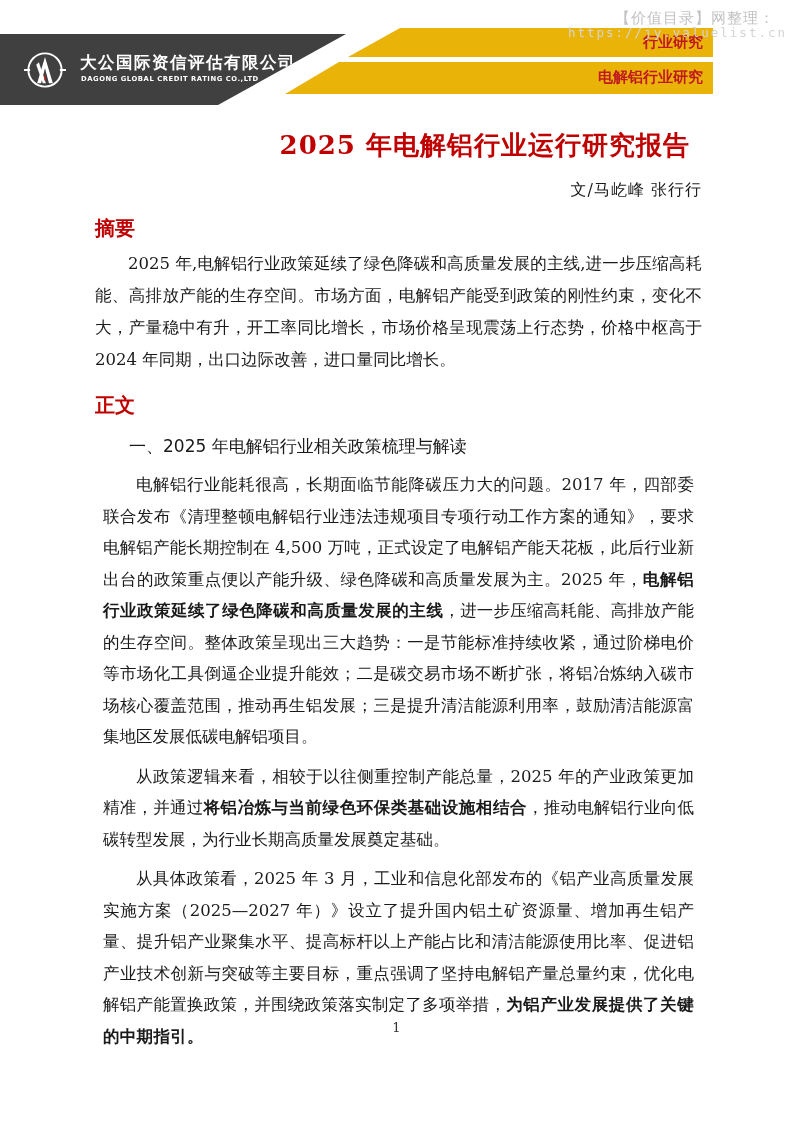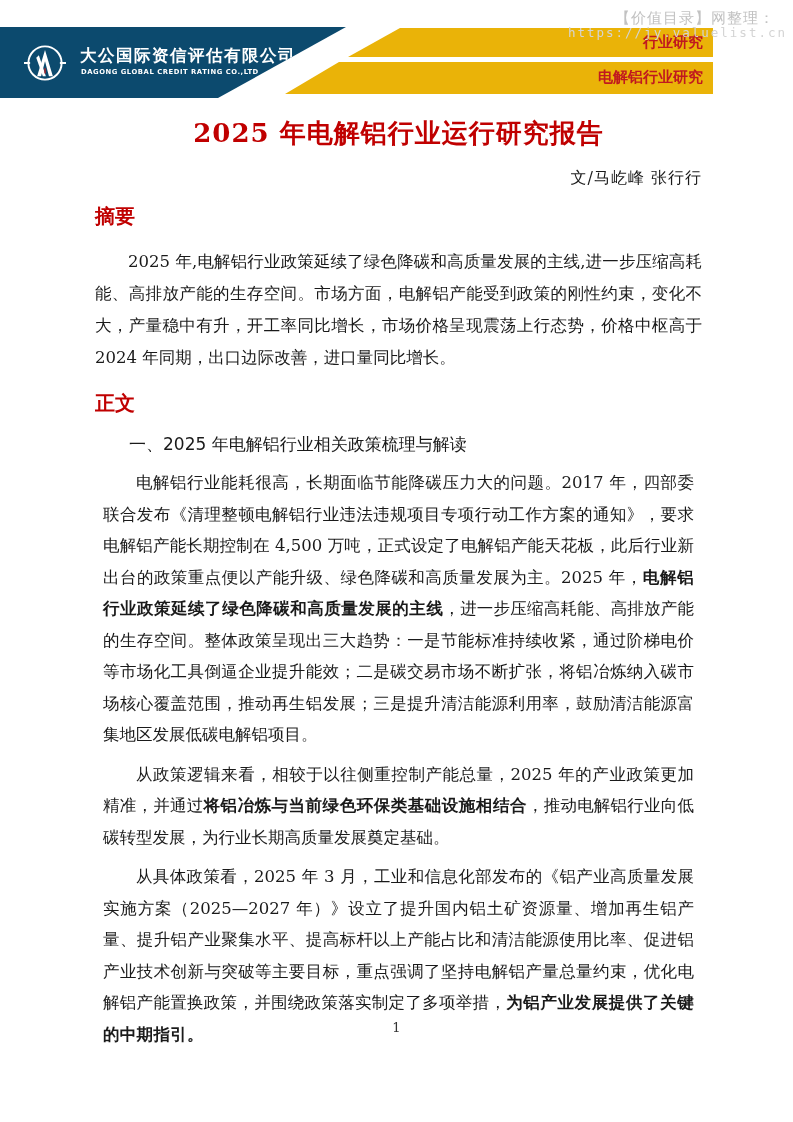--- a/index.html
+++ b/index.html
@@ -6,22 +6,22 @@
   .page{
     position:relative;
     width:793px;height:1122px;
     background:#ffffff;
     overflow:hidden;
     font-family:"DejaVu Serif","Liberation Serif",serif;
     color:#1a1a1a;
   }
   
   .red-band{
-    position:absolute;left:0;top:27px;width:346px;height:71px;
-    background:#0c4a6e;
+    position:absolute;left:0;top:34px;width:346px;height:71px;
+    background:#404040;
     clip-path:polygon(0 0,100% 0,calc(100% - 128px) 100%,0 100%);
   }
   .logo-emblem{position:absolute;left:24px;top:15px;width:42px;height:42px;}
   .company-cn{
     position:absolute;left:80px;top:18px;
     color:#ffffff;font-family:"DejaVu Sans","Liberation Sans",sans-serif;
     font-weight:bold;font-size:16.5px;letter-spacing:1.5px;white-space:nowrap;
   }
   .company-en{
     position:absolute;left:81px;top:41px;
@@ -49,40 +49,40 @@
     font-size:15px;letter-spacing:1px;white-space:nowrap;
   }
   .wm2{
     position:absolute;top:25px;right:6px;z-index:3;
     color:#d4d4d4;font-family:"DejaVu Sans Mono","Liberation Mono",monospace;
     font-size:12.5px;letter-spacing:2px;white-space:nowrap;
   }
   
   .content{position:absolute;left:95px;top:116px;width:607px;}
   .doc-title{
-    text-align:center;color:#c00000;font-weight:bold;
-    font-size:26px;letter-spacing:1px;margin:0;
+    text-align:right;color:#c00000;font-weight:bold;
+    font-size:26px;letter-spacing:1px;margin:12px;
     font-family:"DejaVu Serif","Liberation Serif",serif;
   }
   .byline{
     text-align:right;font-size:16px;margin-top:17px;
     letter-spacing:1px;
   }
   .sec-label{
     color:#c00000;font-weight:bold;font-size:20px;
     font-family:"DejaVu Sans","Liberation Sans",sans-serif;
     margin:0;
   }
   .sec-label.abstract{margin-top:14px;}
   .sec-label.bodysec{margin-top:16px;}
   .para{
     font-size:16.5px;line-height:32px;text-align:justify;
     text-indent:2em;margin:0;
   }
-  .para.first{margin-top:16px;}
+  .para.first{margin-top:6px;}
   .sub-heading{
     font-family:"DejaVu Sans","Liberation Sans",sans-serif;
     font-weight:normal;font-size:17px;line-height:30px;
     text-indent:2em;margin:12px 0 4px 0;
   }
   .body-para{
     font-size:16.5px;line-height:31.5px;text-align:justify;
     text-indent:2em;margin:8px;
   }
   .run-bold{

